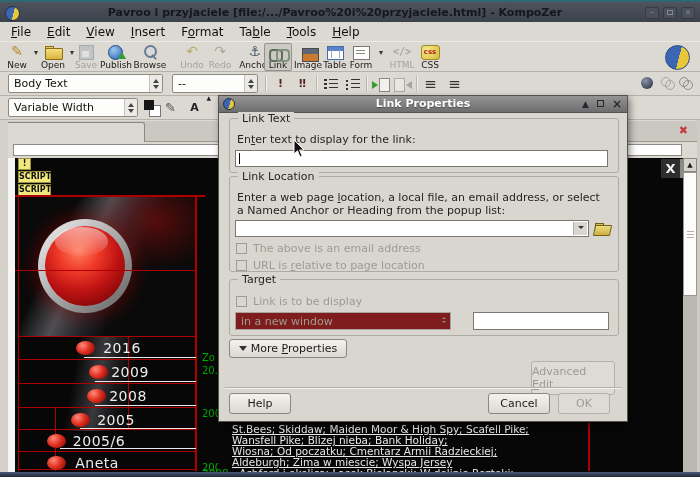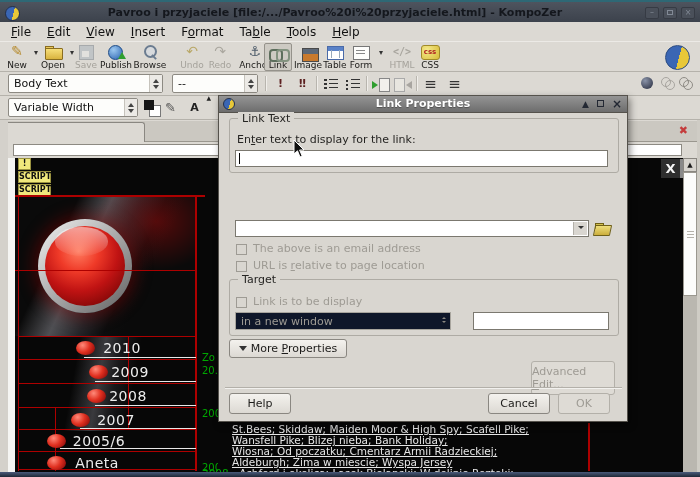--- a/index.html
+++ b/index.html
@@ -199,26 +199,26 @@
   .fs { position:absolute; border:1px solid #aeaba4; border-radius:3px; }
   .lg { position:absolute; top:-7px; left:8px; background:#d9d6d0; padding:0 4px; font-size:11px; color:#262523; }
   .lbl { position:absolute; font-size:11px; color:#262523; }
   .lbl.dis, .cblabel.dis { color:#9e9b94; }
   .tfield { position:absolute; background:#fff; border:1px solid #7b786f; }
   .caret { position:absolute; left:3px; top:2px; width:1px; height:11px; background:#000; }
   .dcombo { position:absolute; background:#fff; border:1px solid #7b786f; font-size:11px; }
   .dc-arrow { position:absolute; right:1px; top:1px; bottom:1px; width:14px; background:#d9d6d0;
     border-left:1px solid #b3b0a9; display:flex; align-items:center; justify-content:center; }
   .dc-arrow .tri-dn { border-width:3px; border-top-color:#333; }
-  .dcombo.dis { background:#0f172a; border-color:#a8a59e; color:#9e9b94; }
+  .dcombo.dis { background:#7f1d1d; border-color:#a8a59e; color:#9e9b94; }
   .dcombo.dis .val { position:absolute; left:5px; top:2px; }
   .dc-spin { position:absolute; right:4px; top:2px; display:flex; flex-direction:column; gap:2px; }
   .dc-spin .tri-up { border-width:2.5px; border-bottom-color:#8a8781; }
   .dc-spin .tri-dn { border-width:2.5px; border-top-color:#8a8781; }
-  .cbrow { position:absolute; display:flex; align-items:flex-end; gap:6px; }
+  .cbrow { position:absolute; display:flex; align-items:center; gap:6px; }
   .cb { width:11px; height:11px; border:1px solid #9e9b94; background:#d9d6d0; }
   .cblabel { font-size:11px; }
   .folder-btn { position:absolute; width:18px; height:17px; }
   .folder-btn::before { content:""; position:absolute; left:2px; top:3px; width:7px; height:4px;
     background:#d2c050; border:1px solid #6f6018; }
   .folder-btn::after { content:""; position:absolute; left:1px; top:5px; width:15px; height:9px;
     background:linear-gradient(#eede7c, #ccae3c); border:1px solid #6f6018; border-radius:1px;
     transform:skewX(-12deg); }
   .btn { position:absolute; background:linear-gradient(#f4f2ee, #dcd9d3); border:1px solid #8a8781;
     border-radius:3px; font-size:11px; display:flex; align-items:center; justify-content:center;
@@ -411,33 +411,33 @@
     <div class="rl" style="left:10px;top:271px;width:178px;height:1px"></div>
     <div class="rl" style="left:10px;top:293px;width:178px;height:1px"></div>
     <div class="rl" style="left:10px;top:311px;width:178px;height:1px"></div>
     <div class="rl" style="left:10px;top:37px;width:1px;height:276px"></div>
     <div class="rl" style="left:47px;top:249px;width:1px;height:64px"></div>
     <div class="rl" style="left:120px;top:178px;width:1px;height:93px"></div>
     <div class="rl" style="left:187px;top:37px;width:2px;height:276px"></div>
     <div class="rl" style="left:580px;top:265px;width:2px;height:48px"></div>
 
     <div class="yr-bullet" style="left:68px;top:183px"></div>
-    <span class="yr-label" style="left:114px;top:182px">2010</span>
+    <span class="yr-label" style="left:114px;top:182px">2016</span>
     <div class="yr-ul" style="left:76px;top:199px;width:112px"></div>
 
     <div class="yr-bullet" style="left:81px;top:207px"></div>
     <span class="yr-label" style="left:122px;top:206px">2009</span>
     <div class="yr-ul" style="left:87px;top:223px;width:101px"></div>
 
     <div class="yr-bullet" style="left:79px;top:231px"></div>
     <span class="yr-label" style="left:120px;top:230px">2008</span>
     <div class="yr-ul" style="left:87px;top:247px;width:101px"></div>
 
     <div class="yr-bullet" style="left:63px;top:255px"></div>
-    <span class="yr-label" style="left:108px;top:254px">2007</span>
+    <span class="yr-label" style="left:108px;top:254px">2005</span>
     <div class="yr-ul" style="left:72px;top:270px;width:116px"></div>
 
     <div class="yr-bullet" style="left:39px;top:276px"></div>
     <span class="yr-label" style="left:91px;top:275px">2005/6</span>
     <div class="yr-ul" style="left:52px;top:290px;width:136px"></div>
 
     <div class="yr-bullet" style="left:39px;top:298px"></div>
     <span class="yr-label" style="left:89px;top:297px">Aneta</span>
 
     <span class="frag" style="top:194px">Zo</span>
@@ -480,20 +480,24 @@
 
     <div class="fs" style="left:10px;top:22px;width:390px;height:55px">
       <span class="lg">Link Text</span>
     </div>
     <div class="lbl" style="left:18px;top:37px">En<u>t</u>er text to display for the link:</div>
     <div class="tfield" style="left:16px;top:54px;width:373px;height:17px">
       <div class="caret"></div>
       <span></span>
     </div>
 
+    <div class="fs" style="left:10px;top:80px;width:390px;height:96px">
+      <span class="lg">Link Location</span>
+    </div>
+    <div class="lbl" style="left:18px;top:95px;width:366px;line-height:13px">Enter a web page <u>l</u>ocation, a local file, an email address, or select a Named Anchor or Heading from the popup list:</div>
     <div class="dcombo" style="left:16px;top:124px;width:354px;height:17px">
       <span style="position:absolute;left:4px;top:2px"></span>
       <span class="dc-arrow">
           <span class="tri-dn"></span>
         </span>
     </div>
     <div class="folder-btn" style="left:374px;top:124px"></div>
     <div class="cbrow" style="left:17px;top:146px">
       <span class="cb"></span>
       <span class="cblabel dis">The above is an email address</span>

